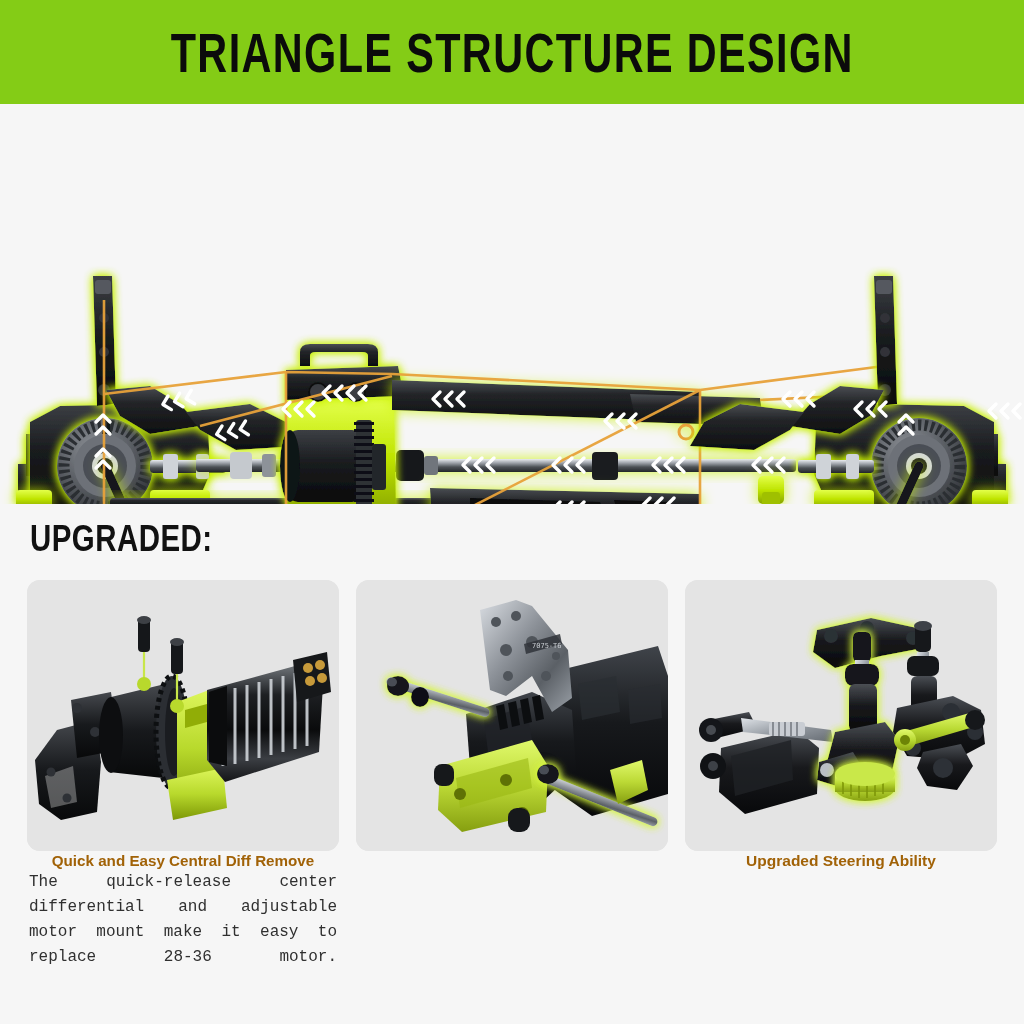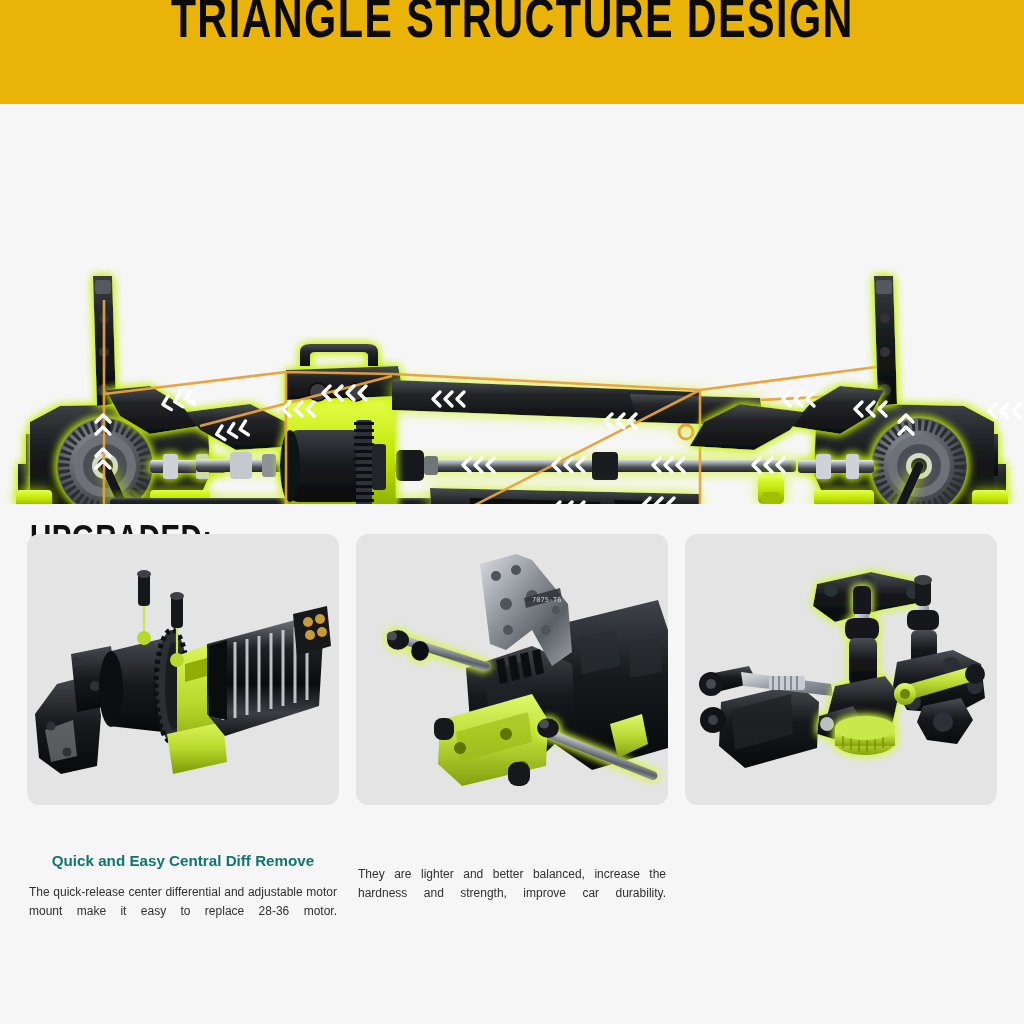--- a/index.html
+++ b/index.html
@@ -5,22 +5,22 @@
   html,body{margin:0;padding:0;}
   body{
     width:1024px;height:1024px;
     background:#f6f6f6;
     font-family:"Liberation Sans", sans-serif;
     overflow:hidden;position:relative;
   }
   
   .header-band{
     position:absolute;left:0;top:0;width:1024px;height:104px;
-    background:#eab308;
-    display:flex;justify-content:center;
+    background:#84cc16;
+    display:flex;align-items:center;justify-content:center;
   }
   .header-title{
     font-family:"Liberation Sans", sans-serif;
     font-weight:bold;
     font-size:45px;
     letter-spacing:1.5px;
     color:#0b0b0b;
     transform:scaleX(0.92) scaleY(1.22);
     transform-origin:center center;
     white-space:nowrap;
@@ -38,49 +38,48 @@
     position:absolute;left:30px;top:523px;
     font-family:"Liberation Sans", sans-serif;
     font-weight:bold;font-size:31px;letter-spacing:0.5px;
     color:#111;
     transform:scaleX(0.95) scaleY(1.18);
     transform-origin:left center;
     line-height:1;
   }
   
   .cards{
-    position:absolute;left:0;top:534px;width:1024px;height:272px;
+    position:absolute;left:0;top:580px;width:1024px;height:272px;
   }
   .card{
     position:absolute;top:0;width:312px;height:271px;
     background:#e4e4e4;border-radius:13px;overflow:hidden;
   }
   .card.c1{left:27px;}
   .card.c2{left:356px;}
   .card.c3{left:685px;}
   .card svg{display:block;width:312px;height:271px;}
   
   .caption{
     position:absolute;width:312px;
   }
   .caption.p1{left:27px;top:852px;}
   .caption.p2{left:356px;top:852px;}
   .caption.p3{left:685px;top:852px;}
   .caption-title{
     text-align:center;
     font-family:"Liberation Sans", sans-serif;
-    font-weight:bold;font-size:15.5px;color:#0f766e;
+    font-weight:bold;font-size:15.5px;color:#a16207;
     line-height:1.2;
     white-space:nowrap;
   }
   .caption.p1 .caption-title{font-size:15.2px;}
   .caption-body{
-    margin-top:13px;
-    font-family:Liberation Sans, sans-serif;
-    font-size:12px;color:#303030;
+    font-family:Liberation Mono, monospace;
+    font-size:16px;color:#303030;
     line-height:1.55;
     text-align:justify;
     text-align-last:justify;
     padding:0 2px;
   }
   .caption.p3 .caption-body{padding:0;}
 </style>
 </head>
 <body>
 
@@ -690,17 +689,17 @@
     </svg>
   </div>
 </div>
 
 <div class="caption p1">
   <div class="caption-title">Quick and Easy Central Diff Remove</div>
   <div class="caption-body">The quick-release center differential and adjustable motor mount make it easy to replace 28-36 motor.</div>
 </div>
 
 <div class="caption p2">
-  <div class="caption-body">They are lighter and better balanced, increase the hardness and strength, improve car durability.</div>
 </div>
 
 <div class="caption p3">
+  <div class="caption-title">Upgraded Steering Ability</div>
 </div>
 
 </body></html>

